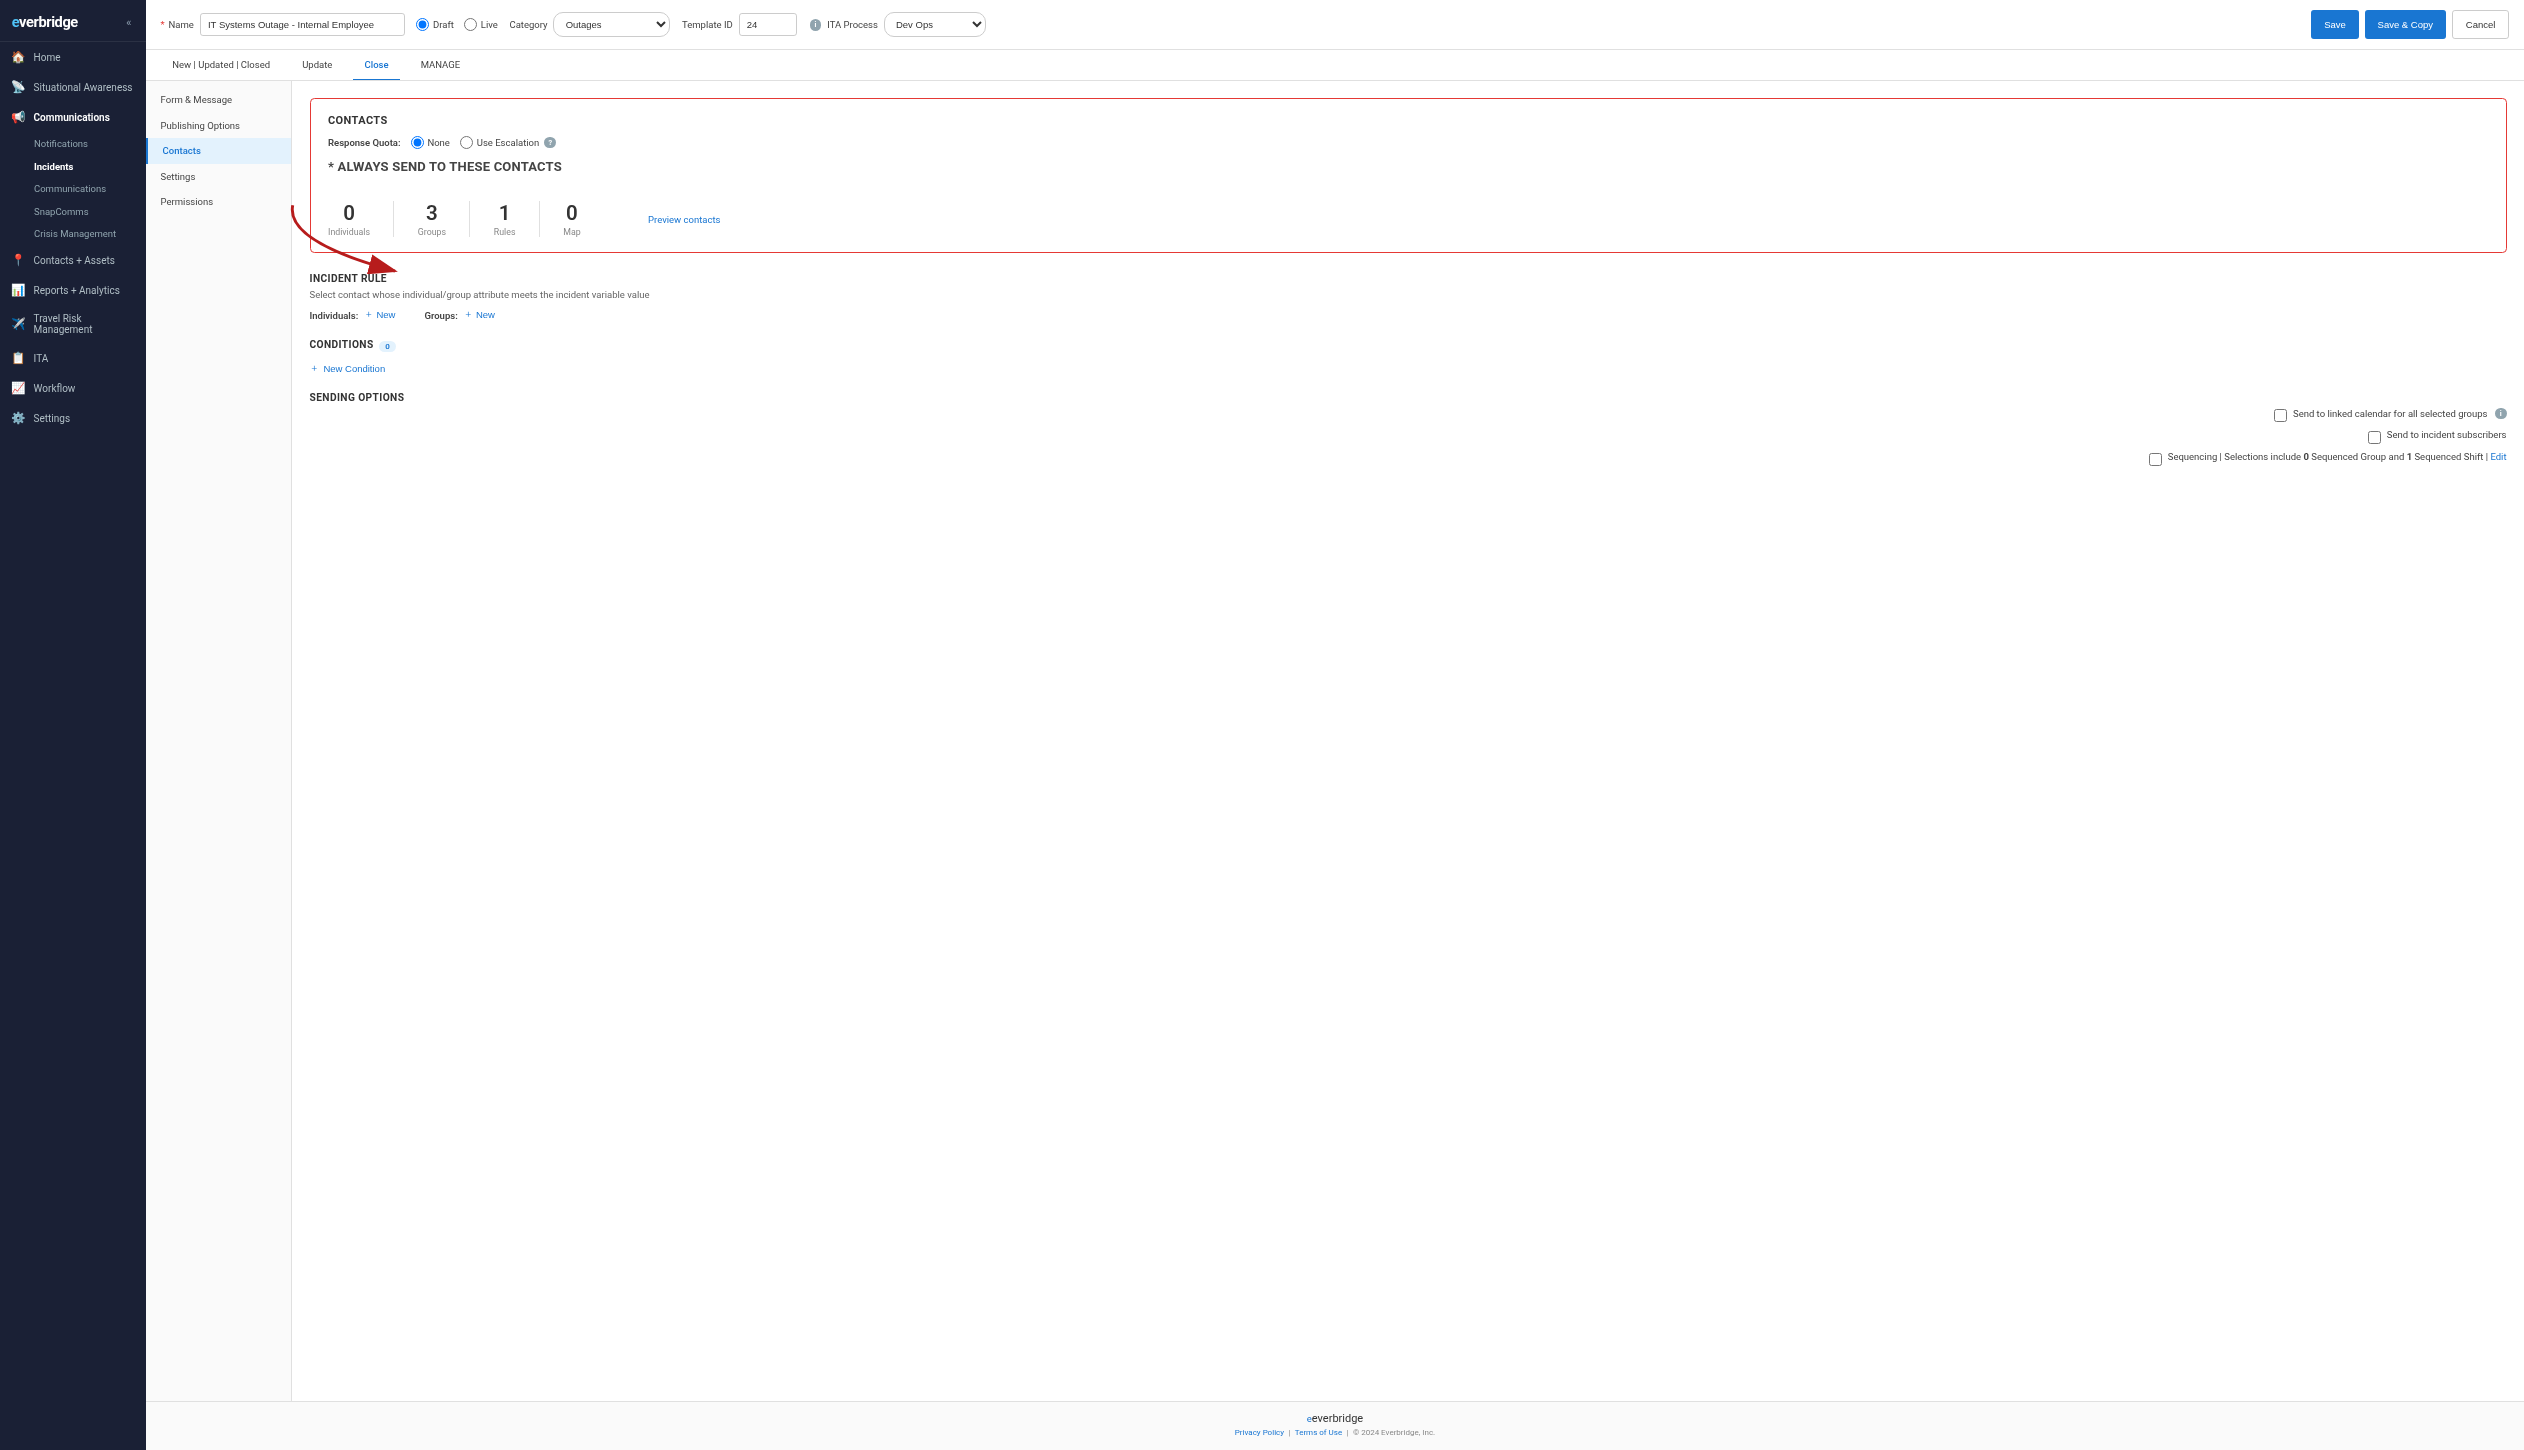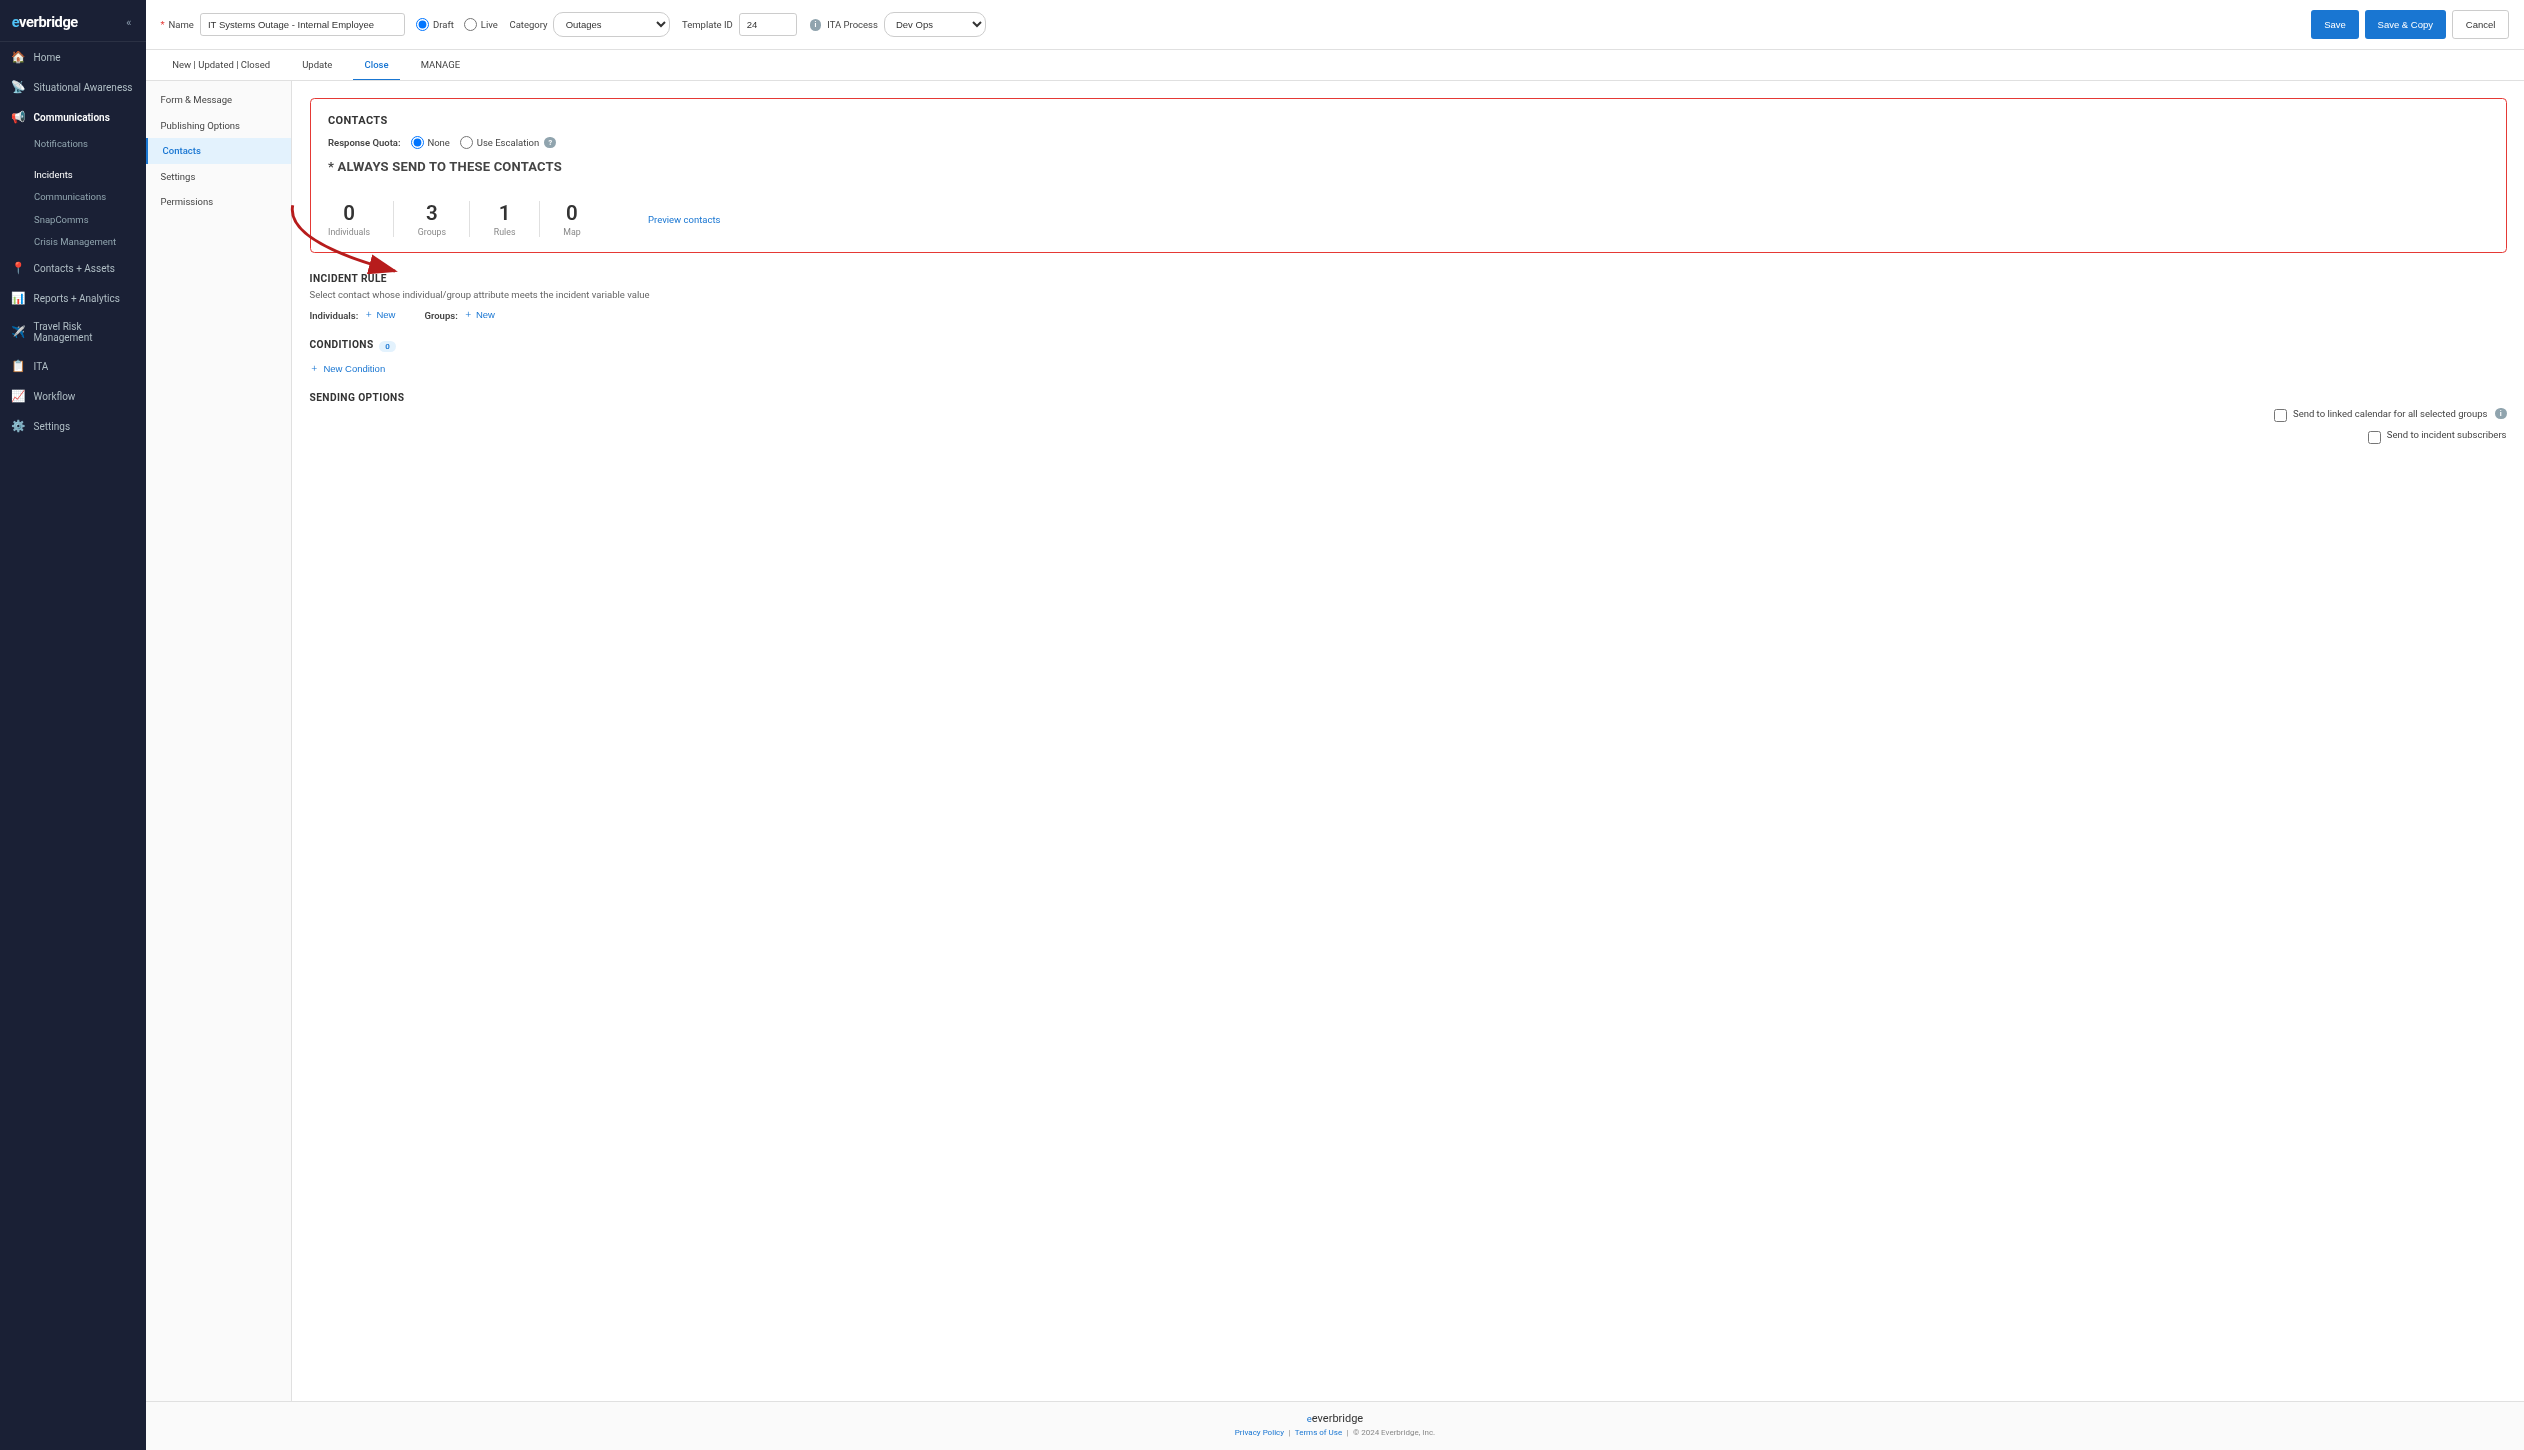--- a/index.html
+++ b/index.html
@@ -431,21 +431,21 @@
     <span>Situational Awareness</span>
   </div>
 
   <div class="nav-item active-parent">
     <span class="nav-icon">📢</span>
     <span>Communications</span>
   </div>
 
   <div class="nav-sub">
     <span class="nav-sub-item">Notifications</span>
-    <span class="nav-sub-item active-sub" style="font-weight:400;color:white;margin-top:8px;">Incidents</span>
+    <span class="nav-sub-item active-sub" style="font-weight:700;color:white;">Incidents</span>
     <span class="nav-sub-item">Communications</span>
     <span class="nav-sub-item">SnapComms</span>
     <span class="nav-sub-item">Crisis Management</span>
   </div>
 
   <div class="nav-item">
     <span class="nav-icon">📍</span>
     <span>Contacts + Assets</span>
   </div>
 
@@ -635,20 +635,31 @@
           <input type="checkbox" style="">
           <span>Send to linked calendar for all selected groups</span>
           <span class="info-icon">i</span>
         </div>
 
         <div class="checkbox-item">
           <input type="checkbox" style="">
           <span>Send to incident subscribers</span>
         </div>
 
+        <div class="checkbox-item">
+          <input type="checkbox" style="">
+          <span>
+            <span>Sequencing | Selections include</span>
+            <strong>0</strong>
+            <span>Sequenced Group and</span>
+            <strong>1</strong>
+            <span>Sequenced Shift |</span>
+            <a class="link-edit">Edit</a>
+          </span>
+        </div>
       </div>
 
     </div>
   </div>
 
   <div class="footer">
     <div class="footer-logo">
       <span style="color:#1976d2;font-size:9.5px;">e</span><span>everbridge</span>
     </div>
     <div class="footer-links">

